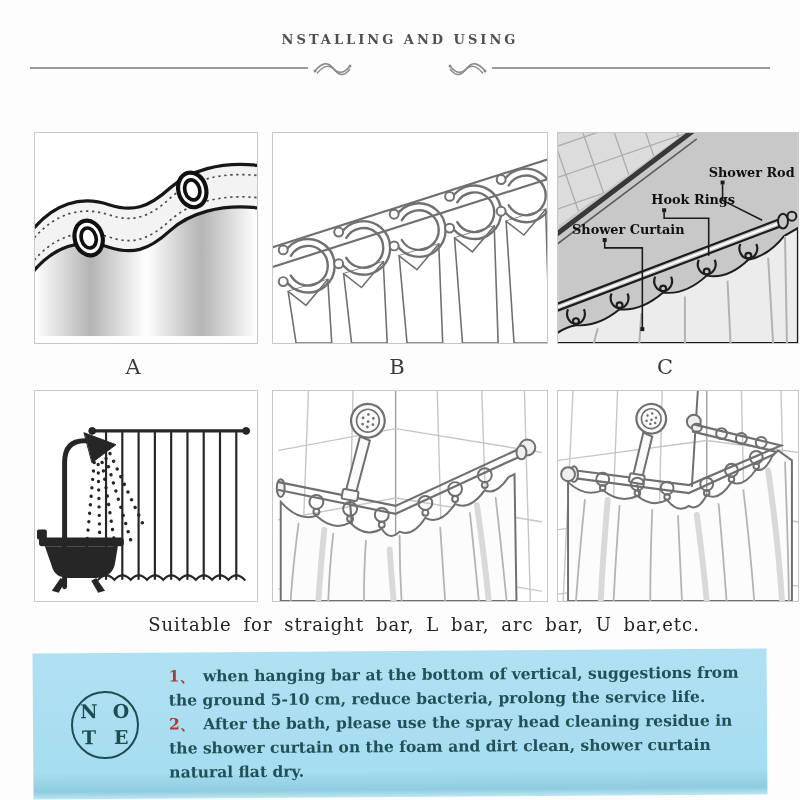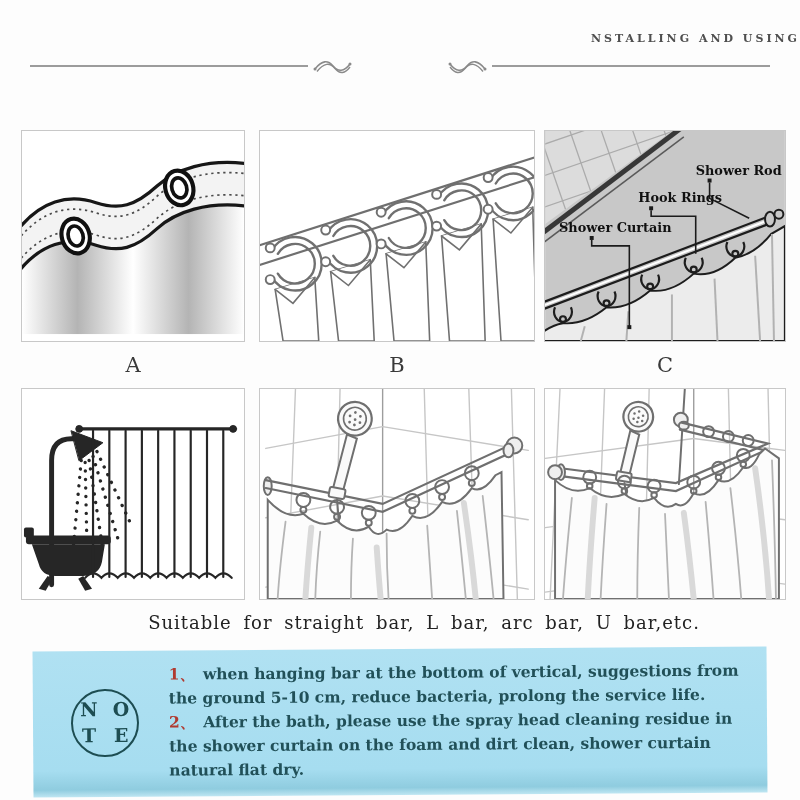--- a/index.html
+++ b/index.html
@@ -1,26 +1,26 @@
 <!DOCTYPE html>
 <html><head>
 <meta charset="utf-8">
 <style>
   html,body{margin:0;padding:0;background:#ffffff;}
   .page{position:relative;width:800px;height:800px;background:#fdfdfd;overflow:hidden;
         font-family:"DejaVu Serif", serif;}
   
-  .title{padding-top:32px;text-align:right;font-size:11px;font-weight:700;
+  .title{padding-top:32px;text-align:center;font-size:13px;font-weight:700;
          letter-spacing:3px;color:#4f4f4f;}
   .divider{margin-top:13px;display:flex;align-items:center;justify-content:center;height:16px;}
   .d-line{height:2px;background:#9c9c9c;width:278px;}
   .d-gap{width:88px;}
   .orn{width:40px;height:16px;margin:0 4px;}
   
-  .row{display:flex;padding-left:21px;gap:0;}
+  .row{display:flex;padding-left:34px;gap:0;}
   .row1{margin-top:56px;}
   .row2{margin-top:0;}
   .panel{margin:0;border:1px solid #c8c8c8;background:#ffffff;box-sizing:border-box;}
   .pA{width:224px;height:212px;}
   .pB{width:276px;height:212px;margin-left:14px;}
   .pC{width:242px;height:212px;margin-left:9px;}
   .panel svg{display:block;width:100%;height:100%;}
   .labels-row{display:flex;padding-left:21px;height:46px;align-items:center;}
   .flabel{text-align:center;font-size:21px;color:#3a3a3a;}
   .flabel.a{width:224px;}

